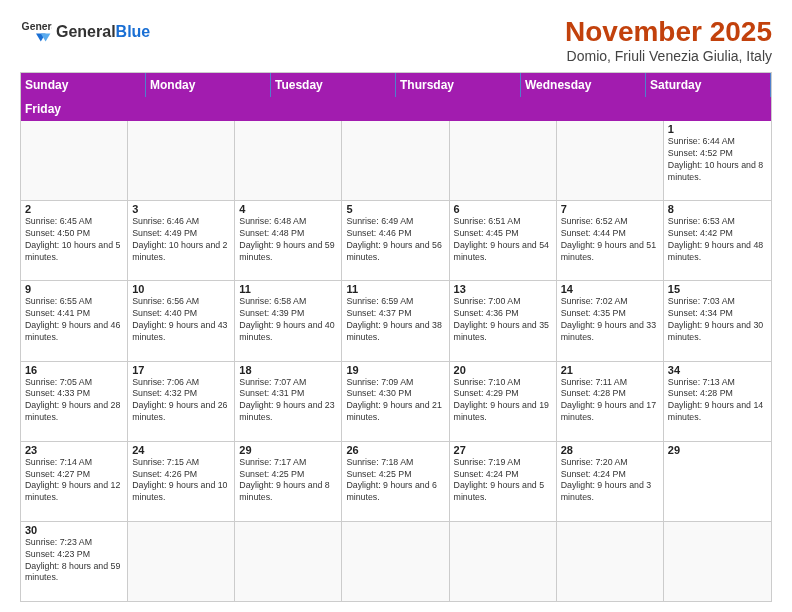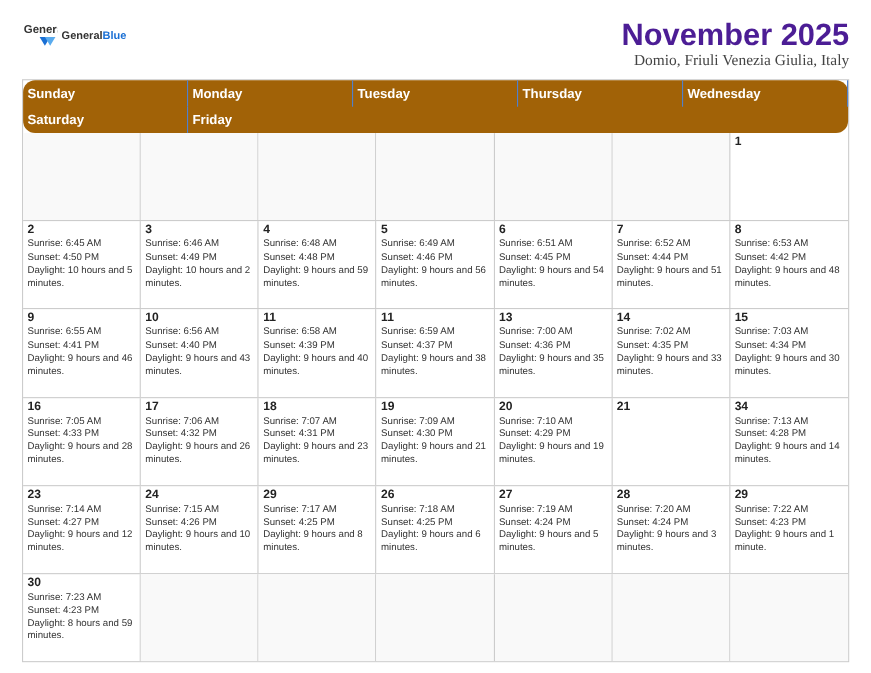--- a/index.html
+++ b/index.html
@@ -31,39 +31,37 @@
     .logo-icon {
       width: 32px;
       height: 32px;
     }
     .title-block {
       text-align: right;
     }
     .month-title {
       font-size: 28px;
       font-weight: bold;
-      color: #4c1d95;
+      color: #c2410c;
       margin-left: 24px;
     }
     .subtitle {
       font-size: 14px;
       color: #444;
-      font-family: Liberation Serif, serif;
     }
     .calendar {
       flex: 1;
       display: flex;
       flex-direction: column;
       border: 1px solid #ccc;
     }
     .cal-header {
       display: grid;
-      grid-template-columns: repeat(5, 1fr);
-      background: #a16207;
-      border-radius: 11px;
+      grid-template-columns: repeat(6, 1fr);
+      background: #a21caf;
     }
     .cal-header-cell {
       color: #fff;
       font-weight: bold;
       font-size: 12px;
       padding: 5px 4px;
       text-align: left;
       border-right: 1px solid #5080cc;
     }
     .cal-header-cell:last-child { border-right: none; }
@@ -108,21 +106,21 @@
 
 <div class="page">
   <div class="header">
     <div class="logo">
       <svg class="logo-icon" viewBox="0 0 40 40">
         <text x="2" y="18" font-size="13" font-weight="bold" fill="#333">General</text>
         <polygon points="20,22 32,22 26,32" fill="#1a6fd4"></polygon>
         <polygon points="26,22 38,22 32,32" fill="#5aabee"></polygon>
       </svg>
       <div>
-        <div style="font-size:10px;font-weight:bold;color:#333;">
+        <div style="font-size:16px;font-weight:bold;color:#333;">
           <span style="color:#333;">General</span><span style="color:#1a6fd4;">Blue</span>
         </div>
       </div>
     </div>
     <div class="title-block">
       <div class="month-title">November 2025</div>
       <div class="subtitle">Domio, Friuli Venezia Giulia, Italy</div>
     </div>
   </div>
 
@@ -139,20 +137,23 @@
     <div class="cal-body" id="cal-body">
     <div class="cal-row">
           <div class="cal-cell empty"></div>
           <div class="cal-cell empty"></div>
           <div class="cal-cell empty"></div>
           <div class="cal-cell empty"></div>
           <div class="cal-cell empty"></div>
           <div class="cal-cell empty"></div>
           <div class="cal-cell">
             <span class="day-num">1</span>
+            <div class="day-info">Sunrise: 6:44 AM
+Sunset: 4:52 PM
+Daylight: 10 hours and 8 minutes.</div>
           </div>
         </div>
         <div class="cal-row">
           <div class="cal-cell">
             <span class="day-num">2</span>
             <div class="day-info">Sunrise: 6:45 AM
 Sunset: 4:50 PM
 Daylight: 10 hours and 5 minutes.</div>
           </div>
           <div class="cal-cell">
@@ -262,20 +263,23 @@
 Daylight: 9 hours and 21 minutes.</div>
           </div>
           <div class="cal-cell">
             <span class="day-num">20</span>
             <div class="day-info">Sunrise: 7:10 AM
 Sunset: 4:29 PM
 Daylight: 9 hours and 19 minutes.</div>
           </div>
           <div class="cal-cell">
             <span class="day-num">21</span>
+            <div class="day-info">Sunrise: 7:11 AM
+Sunset: 4:28 PM
+Daylight: 9 hours and 17 minutes.</div>
           </div>
           <div class="cal-cell">
             <span class="day-num">34</span>
             <div class="day-info">Sunrise: 7:13 AM
 Sunset: 4:28 PM
 Daylight: 9 hours and 14 minutes.</div>
           </div>
         </div>
         <div class="cal-row">
           <div class="cal-cell">
@@ -309,23 +313,20 @@
 Daylight: 9 hours and 5 minutes.</div>
           </div>
           <div class="cal-cell">
             <span class="day-num">28</span>
             <div class="day-info">Sunrise: 7:20 AM
 Sunset: 4:24 PM
 Daylight: 9 hours and 3 minutes.</div>
           </div>
           <div class="cal-cell">
             <span class="day-num">29</span>
-            <div class="day-info">Sunrise: 7:22 AM
-Sunset: 4:23 PM
-Daylight: 9 hours and 1 minute.</div>
           </div>
         </div>
         <div class="cal-row">
           <div class="cal-cell">
             <span class="day-num">30</span>
             <div class="day-info">Sunrise: 7:23 AM
 Sunset: 4:23 PM
 Daylight: 8 hours and 59 minutes.</div>
           </div>
           <div class="cal-cell empty"></div>

